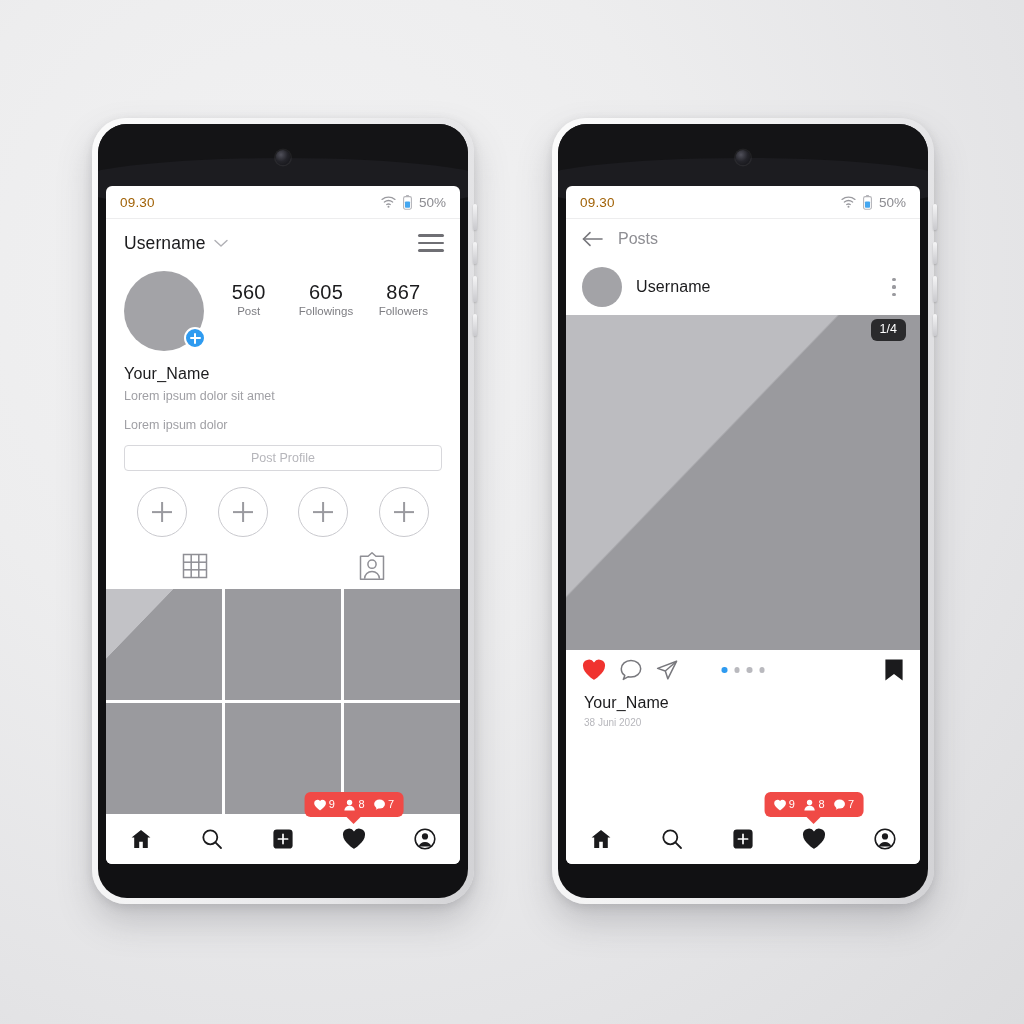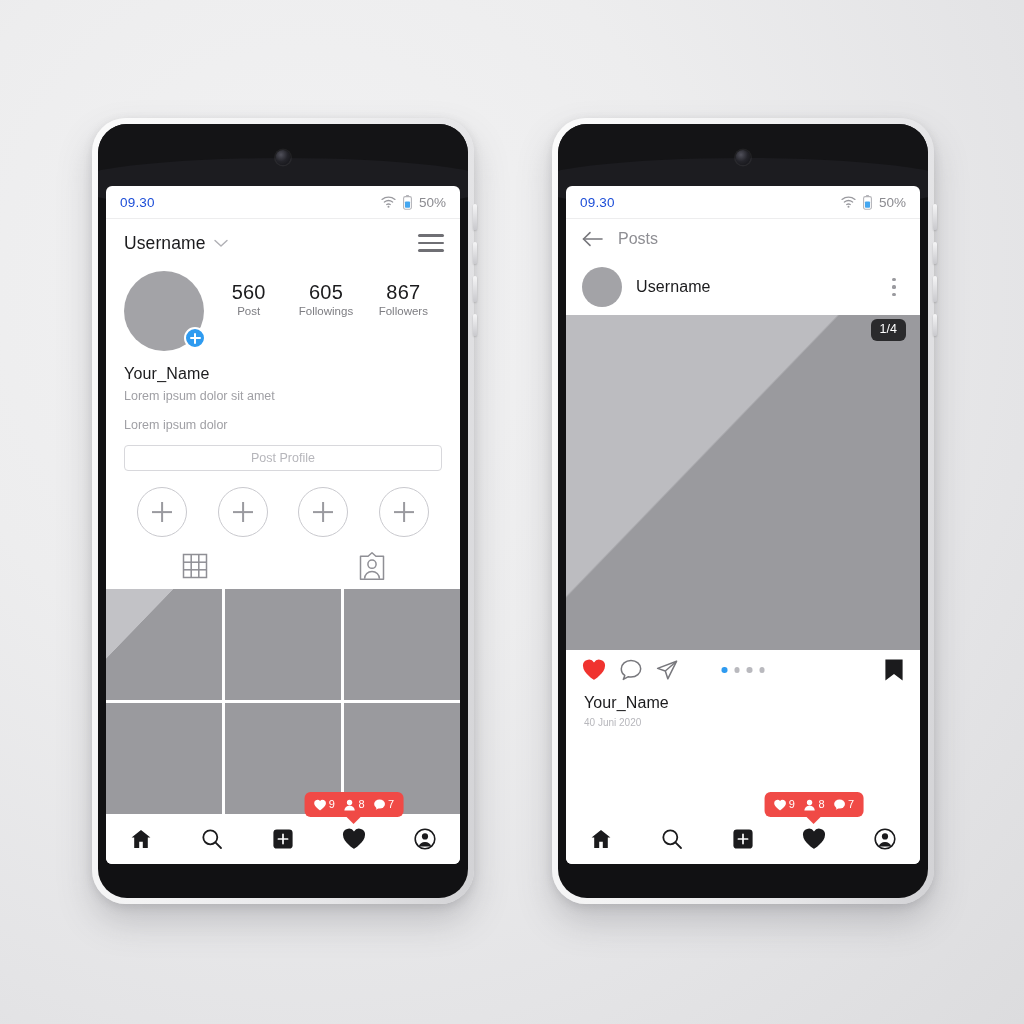--- a/index.html
+++ b/index.html
@@ -123,21 +123,21 @@
     flex: 0 0 33px;
     display: flex;
     align-items: center;
     justify-content: space-between;
     padding: 0 14px;
     border-bottom: 1px solid #ededee;
     box-sizing: border-box;
   }
   .status-time {
     font-size: 13.5px;
-    color: #1d4ed8;
+    color: #a16207;
     letter-spacing: 0.2px;
   }
   .status-right {
     display: flex;
     align-items: center;
     gap: 7px;
   }
   .status-pct {
     font-size: 13.5px;
     color: #8b8b90;
@@ -799,21 +799,21 @@
             <span>
               <svg width="20" height="24" viewBox="0 0 20 24">
                 <path d="M1.4 1.4h17.2v21l-8.6-6.4-8.6 6.4z" fill="#1b1b1d"></path>
               </svg>
             </span>
           </div>
         </div>
 
         <div class="post-caption">
           <div class="caption-name">Your_Name</div>
-          <div class="caption-date">40 Juni 2020</div>
+          <div class="caption-date">38 Juni 2020</div>
         </div>
 
         <div class="spacer"></div>
 
         <div class="bottomnav">
           <div class="nav-item">
             <span>
               <svg width="22" height="22" viewBox="0 0 22 22">
                 <path d="M11 2L1.6 9.6h2.6V20h5v-6.2h3.6V20h5V9.6h2.6z" fill="#1b1b1d"></path>
               </svg>

